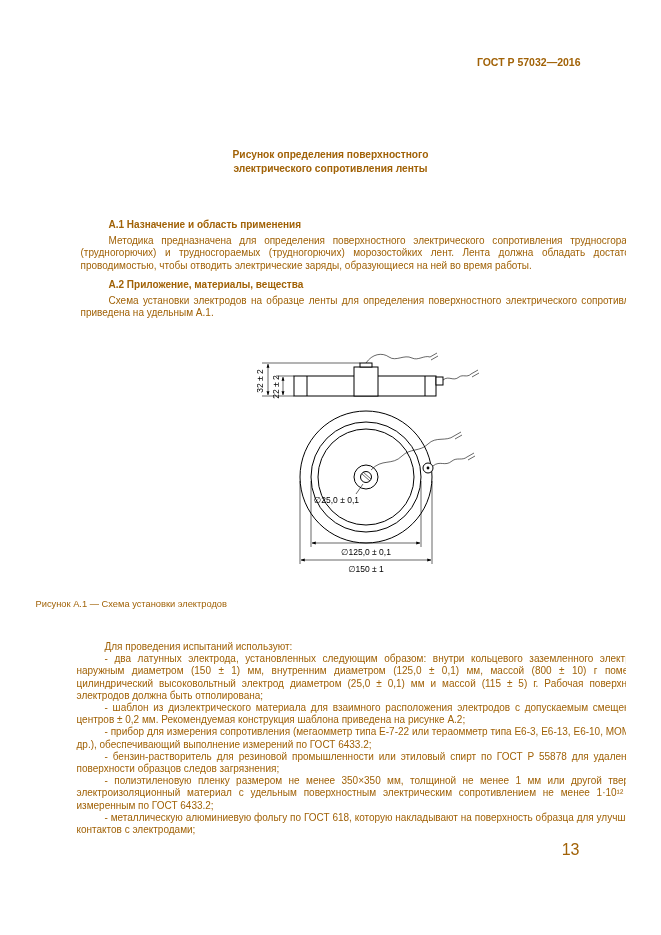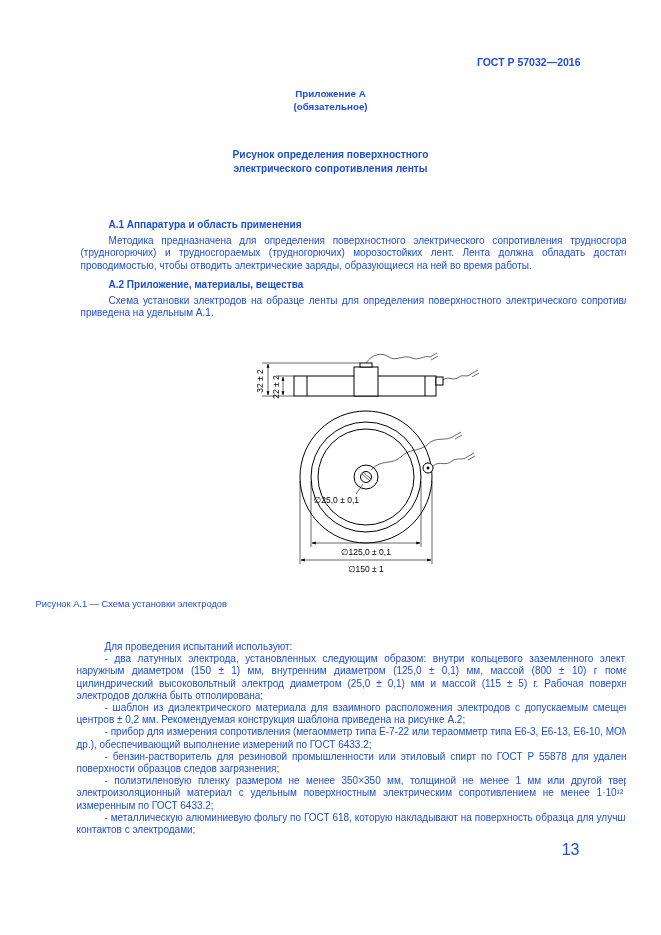--- a/index.html
+++ b/index.html
@@ -3,21 +3,21 @@
 <meta charset="utf-8">
 <style>
   * { margin:0; padding:0; box-sizing:border-box; }
   html,body { background:#ffffff; }
   .page {
     position:relative;
     width:590px; height:935px;
     margin:0 auto;
     background:#ffffff;
     font-family:"Liberation Sans", sans-serif;
-    color:#1d4ed8;
+    color:#a16207;
     overflow:hidden;
   }
   .doc-header {
     position:absolute; top:56px; right:45px;
     font-weight:bold; font-size:10.5px;
   }
   .appendix-block {
     position:absolute; top:88px; left:0; right:0;
     text-align:center; font-weight:bold;
     font-size:9.8px; line-height:12.5px;
@@ -61,32 +61,28 @@
   .ofill { stroke:#000; stroke-width:1; fill:#ffffff; }
   .dimtext { font-size:8.5px; fill:#000; font-family:"Liberation Sans", sans-serif; }
 </style>
 </head>
 <body>
 
 <div class="page">
 
   <div class="doc-header">ГОСТ Р 57032—2016</div>
 
-  <div class="appendix-block">
-    <div>Приложение А</div>
-    <div>(обязательное)</div>
-  </div>
 
   <div class="main-heading">
     <div>Рисунок определения поверхностного</div>
     <div>электрического сопротивления ленты</div>
   </div>
 
   <div class="a-sections">
-    <div class="sec-title">А.1 Аппаратура и область применения</div>
+    <div class="sec-title">А.1 Назначение и область применения</div>
     <p class="para">Методика предназначена для определения поверхностного электрического сопротивления трудносгораемых (трудногорючих) и трудносгораемых (трудногорючих) морозостойких лент. Лента должна обладать достаточной проводимостью, чтобы отводить электрические заряды, образующиеся на ней во время работы.</p>
     <div class="sec-title second">А.2 Приложение, материалы, вещества</div>
     <p class="para">Схема установки электродов на образце ленты для определения поверхностного электрического сопротивления приведена на удельным А.1.</p>
   </div>
 
   <div class="diagram">
     <svg width="340" height="250" viewBox="0 0 340 250">
       <defs>
         <marker id="arr" viewBox="0 0 10 10" refX="9" refY="5" markerWidth="7" markerHeight="7" orient="auto-start-reverse">
           <path d="M0,1.5 L10,5 L0,8.5 z" fill="#000"></path>

